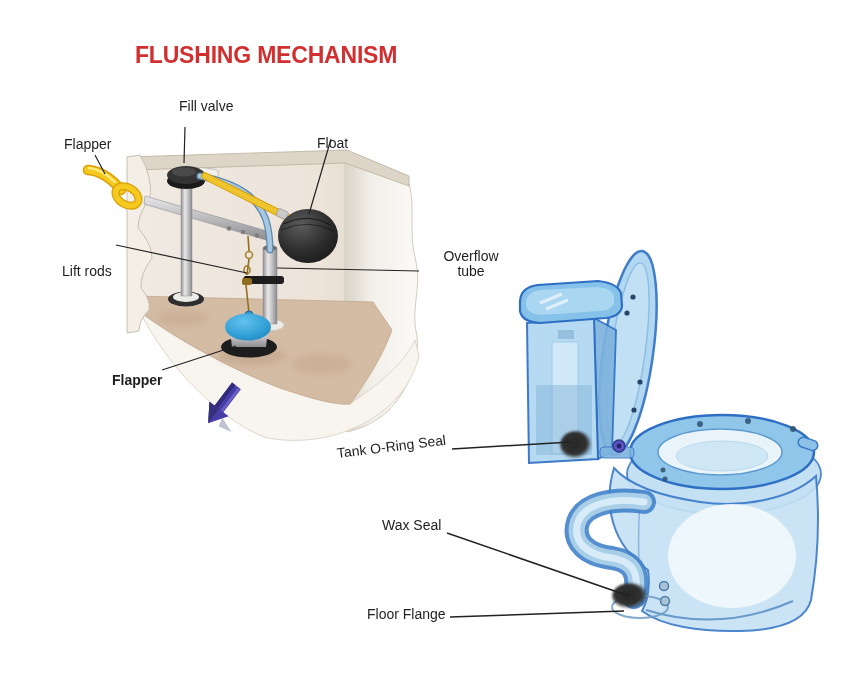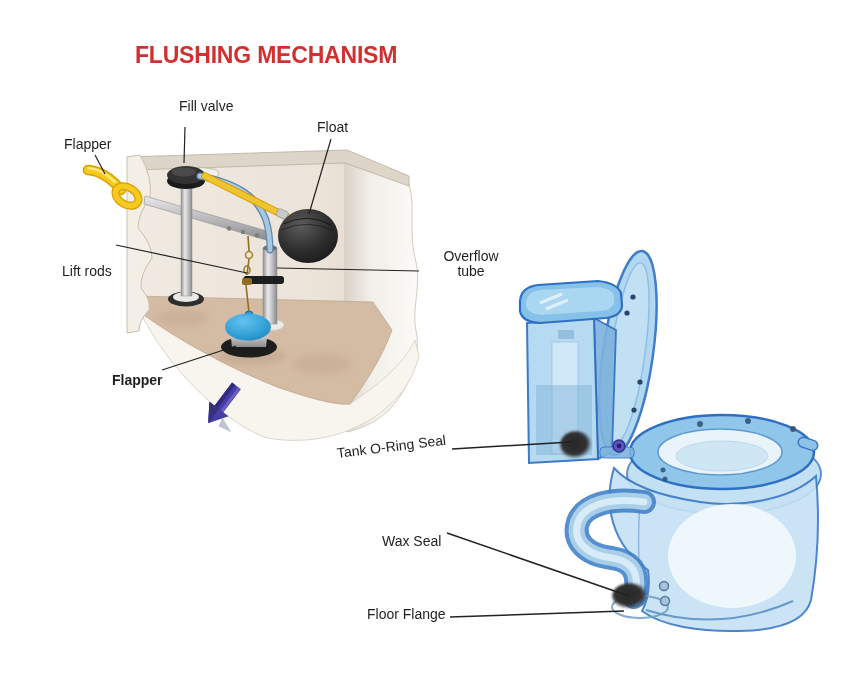--- a/index.html
+++ b/index.html
@@ -11,25 +11,25 @@
   .lbl{
     position:absolute;font-size:14px;line-height:15px;color:#1f1f1f;white-space:nowrap;
   }
   #page-title{
     position:absolute;left:135px;top:42px;font-size:23px;font-weight:700;
     letter-spacing:-0.2px;color:#d23030;white-space:nowrap;
   }
   #lbl-overflow{left:411px;top:249px;width:64px;text-align:center;white-space:normal;margin-left:28px;}
   #lbl-handle{left:64px;top:137px;}
   #lbl-fillvalve{left:167px;top:99px;margin-left:12px;}
-  #lbl-float{left:317px;top:120px;}
+  #lbl-float{left:317px;top:136px;}
   #lbl-liftrods{left:62px;top:236px;margin-top:28px;}
   #lbl-flapper{left:112px;top:373px;font-weight:bold;}
   #lbl-oring{left:337px;top:446px;transform:rotate(-7deg);transform-origin:left center;}
-  #lbl-waxseal{left:382px;top:518px;margin-top:16px;}
+  #lbl-waxseal{left:382px;top:518px;}
   #lbl-flange{left:367px;top:607px;}
 </style>
 </head>
 <body>
 
 <div id="stage">
 
 <svg id="diagram-svg" width="860" height="675" viewBox="0 0 860 675" aria-hidden="true">
   <defs>
     <linearGradient id="silverV" x1="0" y1="0" x2="1" y2="0">

